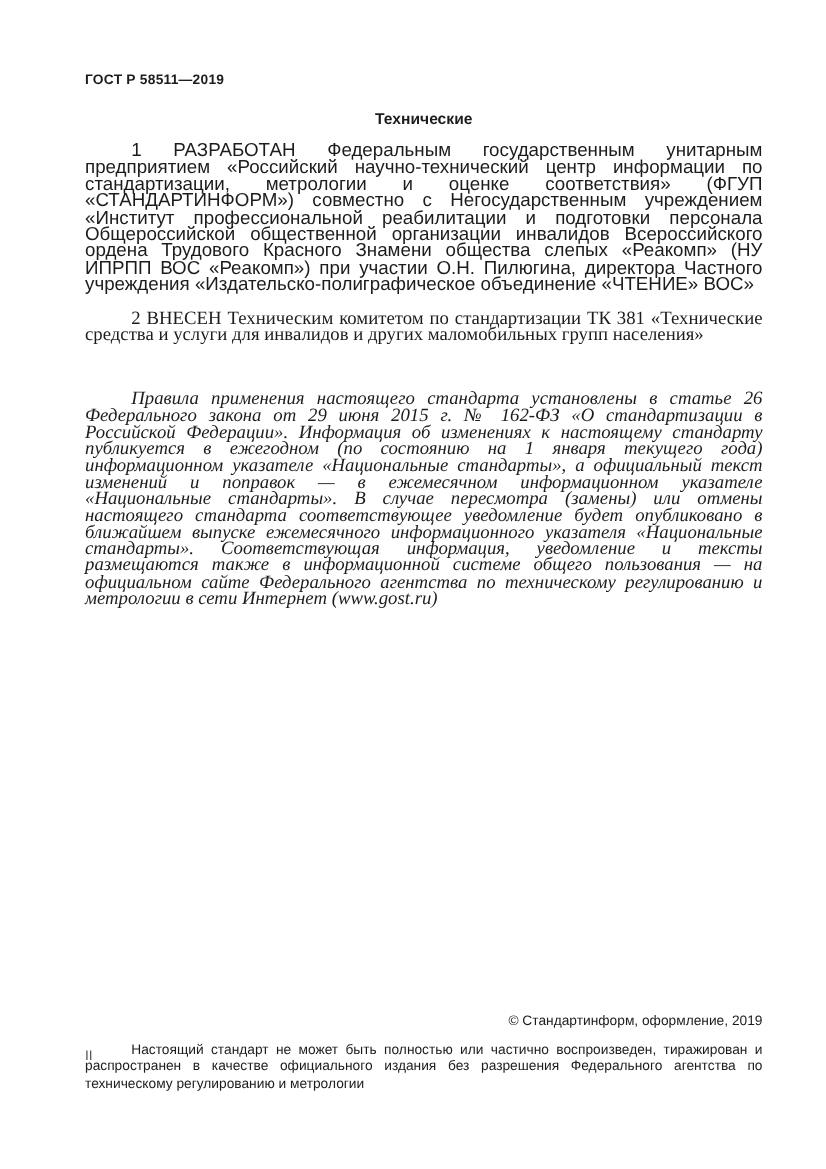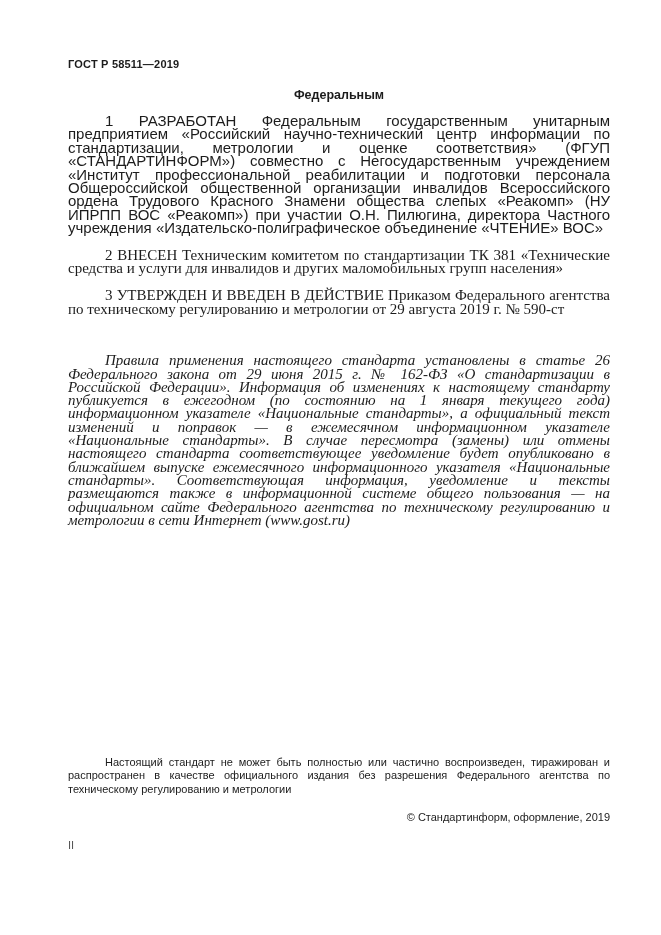--- a/index.html
+++ b/index.html
@@ -61,21 +61,21 @@
   .copyright {
     position: absolute;
     top: 793px;
     right: 51px;
     font-size: 11px;
     text-align: right;
     margin-top: 18px;
   }
   .repro {
     position: absolute;
-    top: 756px;
+    top: 834px;
     left: 68px;
     right: 51px;
     font-size: 11px;
     line-height: 13.4px;
     text-align: justify;
     text-indent: 37px;
     margin: 0;
   }
   .page-num {
     position: absolute;
@@ -85,26 +85,25 @@
     color: #555555;
   }
 </style>
 </head>
 <body>
 
 <div class="page">
 
   <div class="doc-code">ГОСТ Р 58511—2019</div>
 
-  <div class="title">Федеральным</div>
+  <div class="title">Технические</div>
 
   <div class="foreword">
     <p>1 РАЗРАБОТАН Федеральным государственным унитарным предприятием «Российский научно-технический центр информации по стандартизации, метрологии и оценке соответствия» (ФГУП «СТАНДАРТИНФОРМ») совместно с Негосударственным учреждением «Институт профессиональной реабилитации и подготовки персонала Общероссийской общественной организации инвалидов Всероссийского ордена Трудового Красного Знамени общества слепых «Реакомп» (НУ ИПРПП ВОС «Реакомп») при участии О.Н. Пилюгина, директора Частного учреждения «Издательско-полиграфическое объединение «ЧТЕНИЕ» ВОС»</p>
     <p>2 ВНЕСЕН Техническим комитетом по стандартизации ТК 381 «Технические средства и услуги для инвалидов и других маломобильных групп населения»</p>
-    <p>3 УТВЕРЖДЕН И ВВЕДЕН В ДЕЙСТВИЕ Приказом Федерального агентства по техническому регулированию и метрологии от 29 августа 2019 г. № 590-ст</p>
     <p class="legal">Правила применения настоящего стандарта установлены в статье 26 Федерального закона от 29 июня 2015 г. № 162-ФЗ «О стандартизации в Российской Федерации». Информация об изменениях к настоящему стандарту публикуется в ежегодном (по состоянию на 1 января текущего года) информационном указателе «Национальные стандарты», а официальный текст изменений и поправок — в ежемесячном информационном указателе «Национальные стандарты». В случае пересмотра (замены) или отмены настоящего стандарта соответствующее уведомление будет опубликовано в ближайшем выпуске ежемесячного информационного указателя «Национальные стандарты». Соответствующая информация, уведомление и тексты размещаются также в информационной системе общего пользования — на официальном сайте Федерального агентства по техническому регулированию и метрологии в сети Интернет (www.gost.ru)</p>
   </div>
 
   <div class="copyright">© Стандартинформ, оформление, 2019</div>
 
   <p class="repro">Настоящий стандарт не может быть полностью или частично воспроизведен, тиражирован и распространен в качестве официального издания без разрешения Федерального агентства по техническому регулированию и метрологии</p>
 
   <div class="page-num">II</div>
 
 </div>

